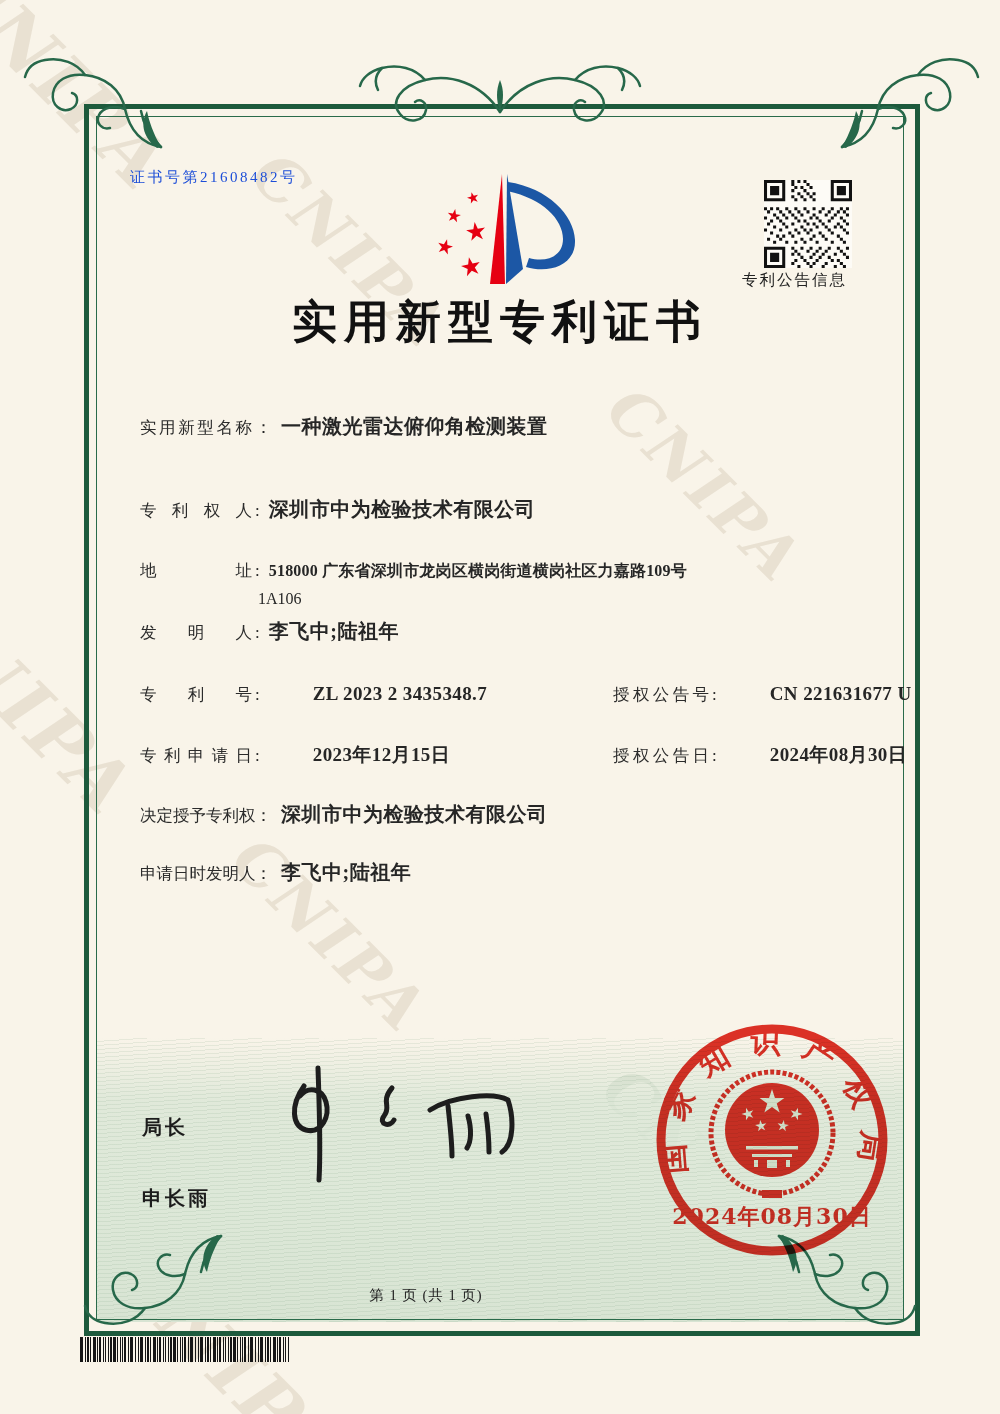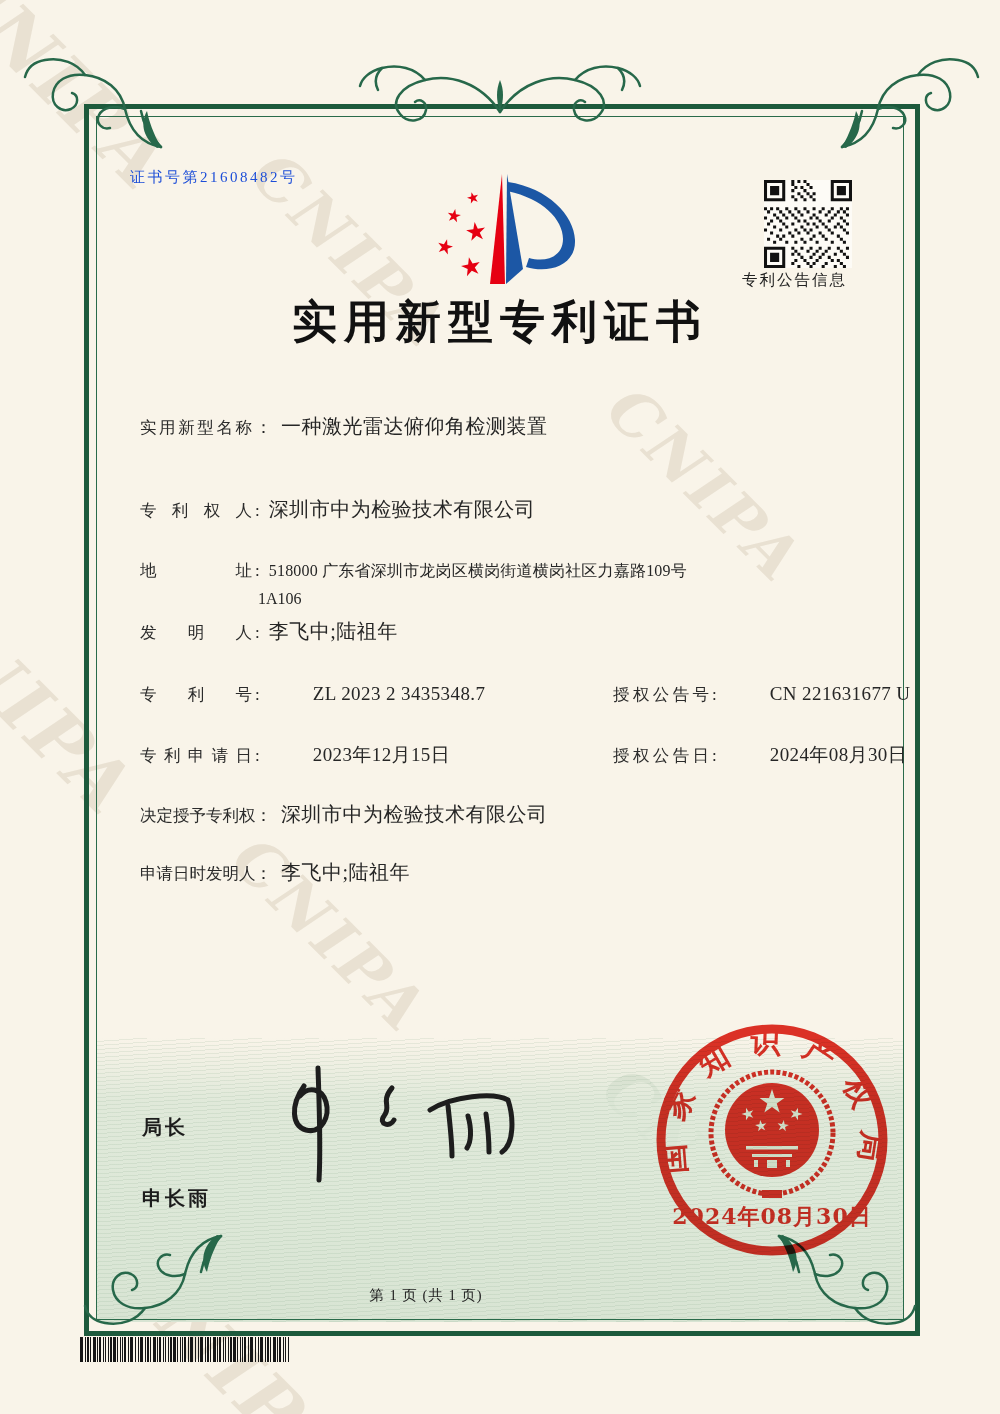--- a/index.html
+++ b/index.html
@@ -27,21 +27,21 @@
   .qr{left:764px;top:180px;z-index:4;}
   .qr-label{left:742px;top:270px;font-size:15.5px;letter-spacing:2px;color:#222;z-index:4;
             font-family:"DejaVu Serif",serif;}
   .title{left:0;top:292px;width:100%;text-align:center;font-size:45px;font-weight:700;
          letter-spacing:7px;color:#111;z-index:4;}
   
   .row{position:absolute;left:140px;white-space:nowrap;color:#262626;z-index:4;font-size:20px;}
   .row .lbl{display:inline-block;width:112px;font-size:16.5px;text-align:justify;text-align-last:justify;
             vertical-align:baseline;color:#2b2b2b;}
   .row .sep{display:inline-block;font-size:17px;margin:0 9px 0 3px;}
-  .row .val{font-size:20px;letter-spacing:0.5px;}
+  .row .val{font-size:20px;letter-spacing:0.5px;font-weight:bold;}
   .row .val.small{font-size:16px;letter-spacing:0.2px;}
   .row .val.latin{font-size:19px;letter-spacing:0.4px;margin-left:44px;}
   .row-r{left:565px;}
   .row-r .lbl{width:96px;font-size:16.5px;margin-left:48px;}
   .cont-line{left:258px;font-size:16px;color:#262626;z-index:4;}
   
   .statement{left:118px;top:953px;width:766px;z-index:4;color:#1e1e1e;
              font-size:17px;line-height:33px;font-family:"DejaVu Serif",serif;}
   .statement .l1{display:block;text-indent:2em;letter-spacing:1.2px;}
   .statement .l2{display:block;letter-spacing:0.8px;}

